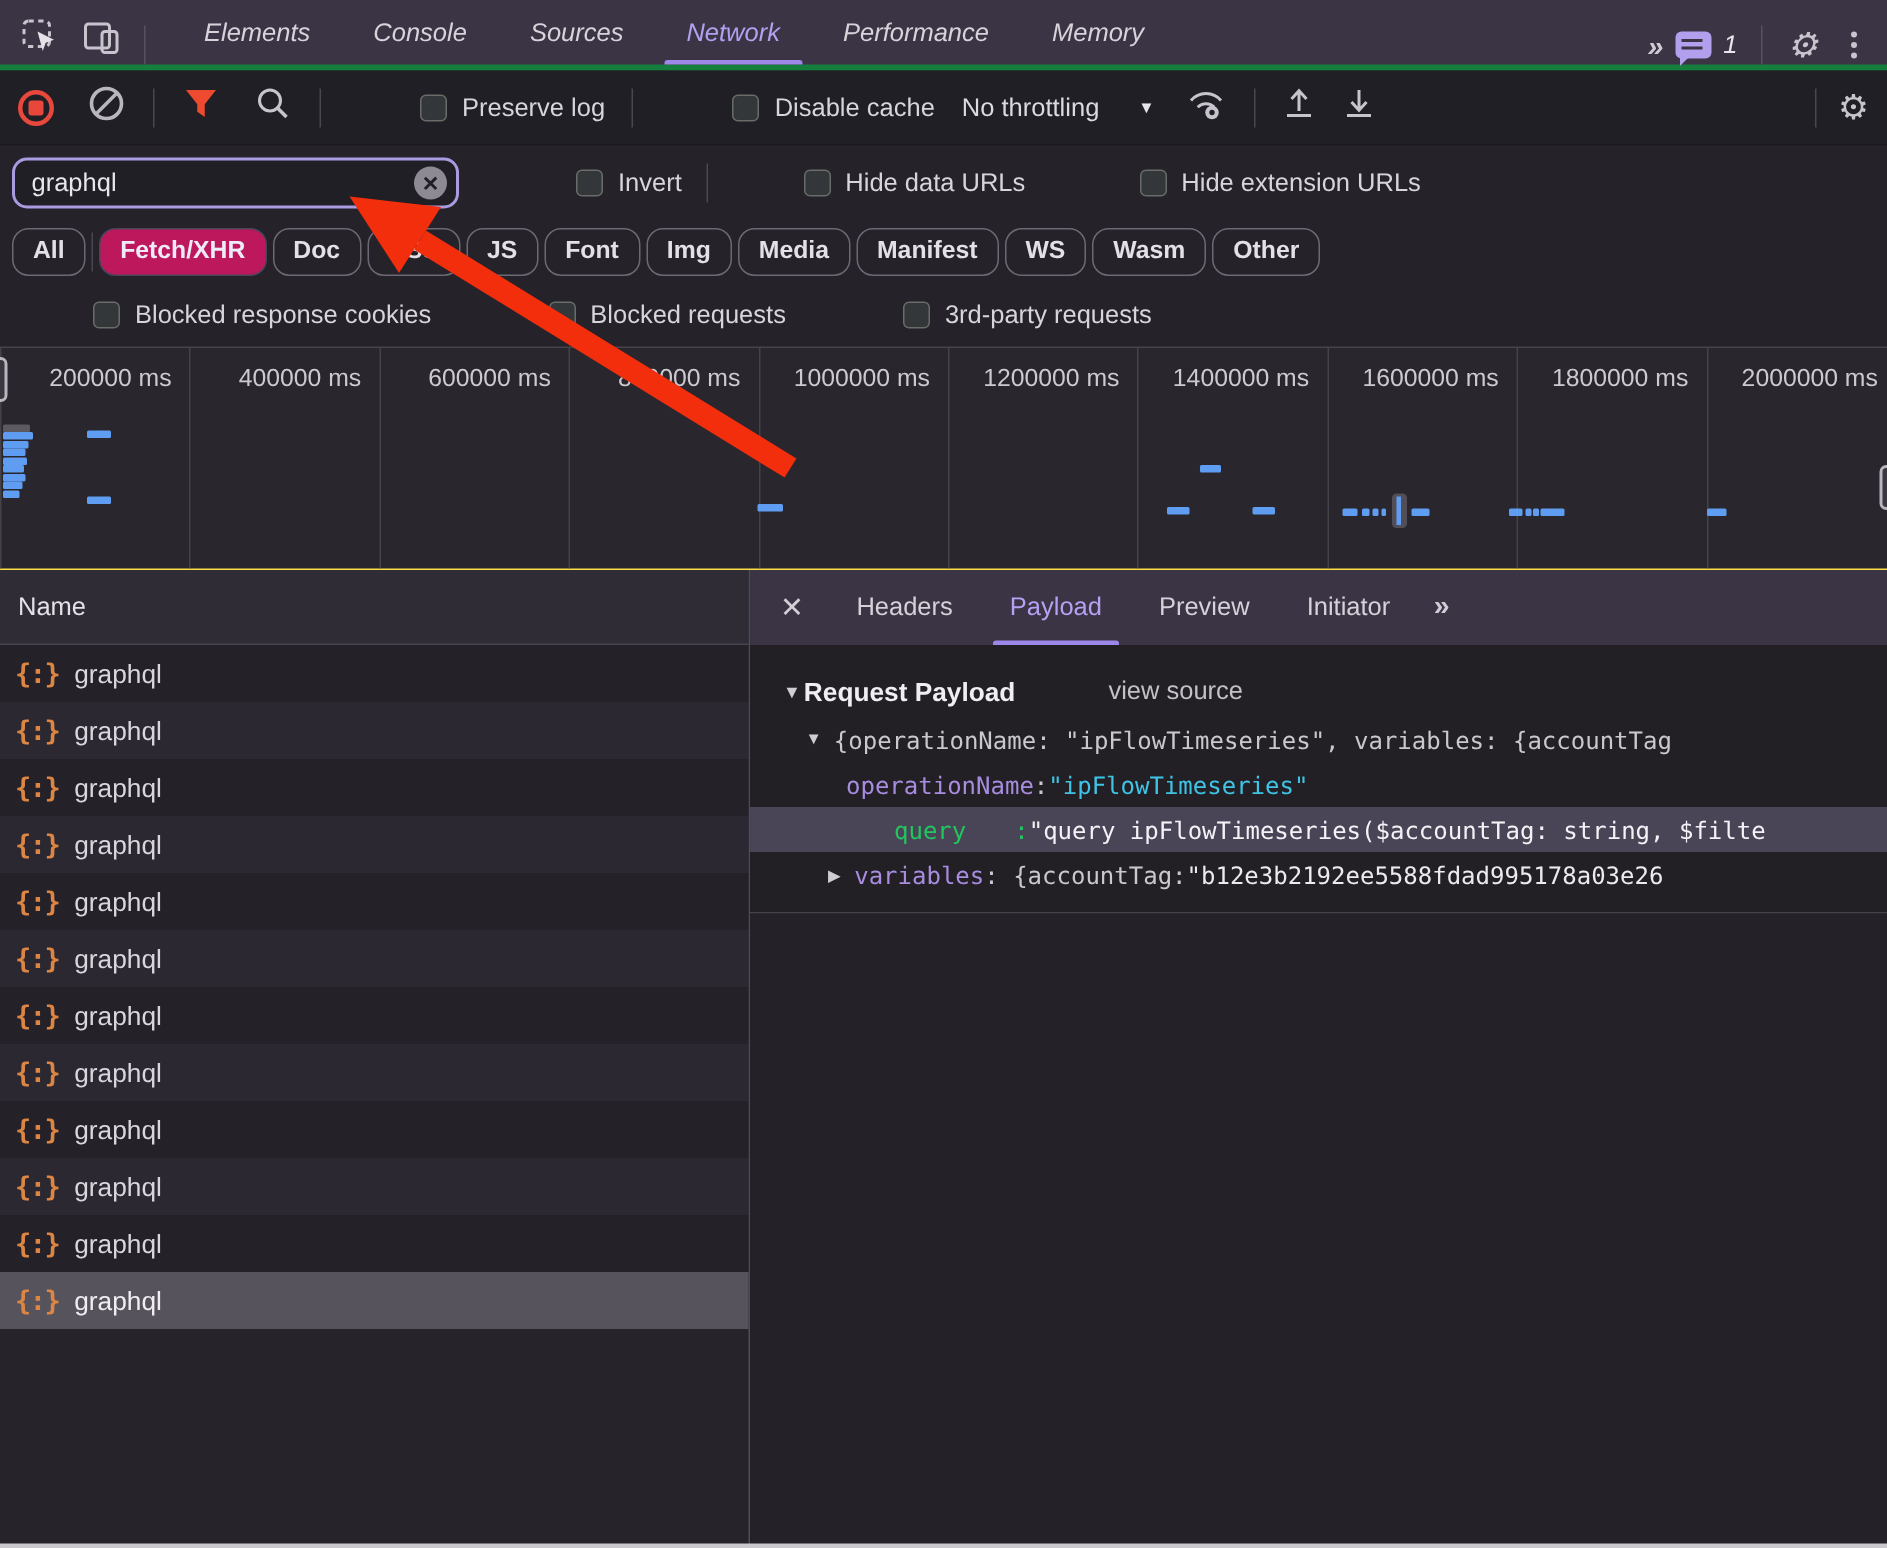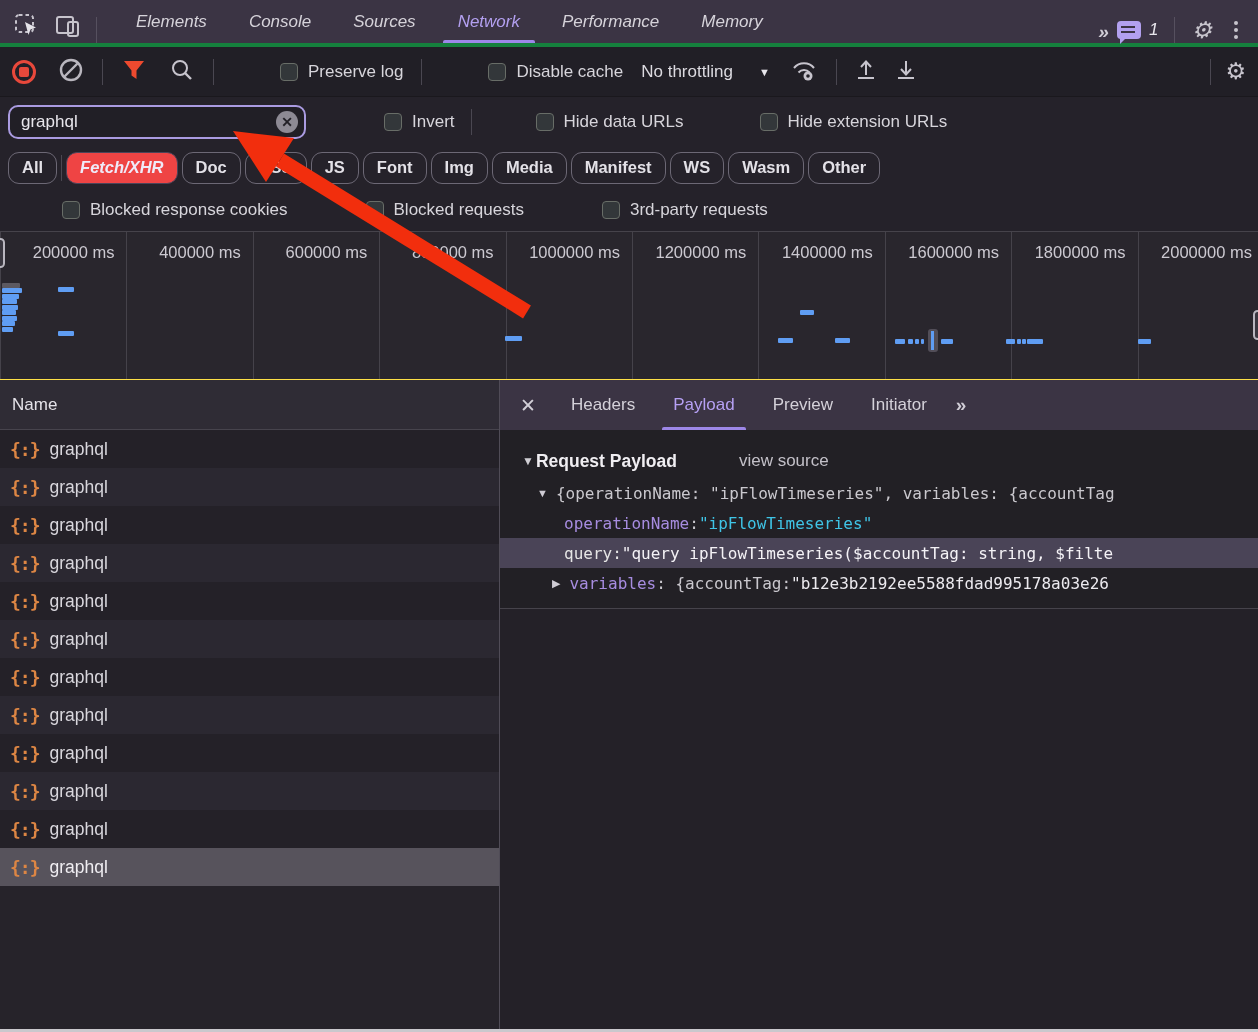--- a/index.html
+++ b/index.html
@@ -40,21 +40,21 @@
   .throttle .car { font-size:11px; color:#e8e6ec; }
   .spacer { flex:1; }
   
   .filter-row { height:50px; background:#25222a; display:flex; align-items:center; gap:16px; padding:0 8px; }
   .filter-input { width:298px; height:34px; border:2px solid #aa9be1; border-radius:10px; background:#211f26; display:flex; align-items:center; padding:0 6px 0 11px; }
   .filter-input .val { flex:1; font-size:17px; color:#e8e6ec; }
   .clearx { width:22px; height:22px; border-radius:50%; background:#8d8a94; color:#211f26; font-size:14px; font-weight:bold; display:flex; align-items:center; justify-content:center; }
   
   .chips-row { height:41px; background:#25222a; display:flex; align-items:center; gap:4px; padding:0 8px; }
   .chip { height:32px; display:flex; align-items:center; padding:0 13px; border:1.5px solid #6c6875; border-radius:11px; font-size:16.5px; font-weight:600; color:#e3e1e7; }
-  .chip.active { background:#ef4444; border-color:#4c4459; color:#efeaf8;font-style:italic; }
+  .chip.active { background:#be185d; border-color:#4c4459; color:#efeaf8; }
   
   .blocked-row { height:44px; background:#25222a; display:flex; align-items:center; gap:30px; padding:0 14px; border-bottom:1px solid #46434b; }
   
   .overview { position:relative; height:148px; background:#29262d; border-bottom:1px solid #fde047; overflow:hidden; }
   .ov-grid { display:flex; height:100%; border-left:1px solid #45424a; }
   .ov-cell { width:126.4px; flex:none; border-right:1px solid #45424a; font-size:16.5px; color:#ccc9d1; text-align:right; padding:11px 12px 0 0; overflow:hidden; white-space:nowrap; }
   .ov-bar { position:absolute; height:5px; background:#5f9df3; border-radius:1px; }
   .ov-bar.gray { background:#5c5961; }
   .ov-marker { position:absolute; width:10px; height:23px; background:#524e58; border-radius:3px; }
   .ov-marker::after { content:""; position:absolute; left:3px; top:2px; width:3px; height:19px; background:#5f9df3; }
@@ -85,21 +85,21 @@
   .tl1 { padding-left:37px; color:#d8d6db; }
   .tl1 .tri { font-size:11px; color:#cfccd4; margin-right:8px; font-family:"Liberation Sans",sans-serif; }
   .tl2 { padding-left:64px; }
   .tl3 { padding-left:64px; background:#4a4457; }
   .tl4 { padding-left:52px; }
   .tl4 .tri { font-size:11px; color:#cfccd4; margin-right:9px; font-family:"Liberation Sans",sans-serif; }
   .k-purple { color:#a78ce0; }
   .v-cyan { color:#3fc4e6; }
   .t-dim { color:#cac8ce; }
   .t-white { color:#eceaef; }
-  .hl-key { color:#e5e5e5; }
+  .hl-key { color:#22c55e;margin-left:32px; }
   .hl-val { color:#f4f2f6; }
   .bottom-strip { position:absolute; left:0; right:0; bottom:0; height:3px; background:#cac8cd; }
   
   #arrow-overlay { position:absolute; inset:0; pointer-events:none; }
   
   svg .st { stroke:#c7c4cd; fill:none; stroke-width:2; }
 </style>
 </head>
 <body>
 

